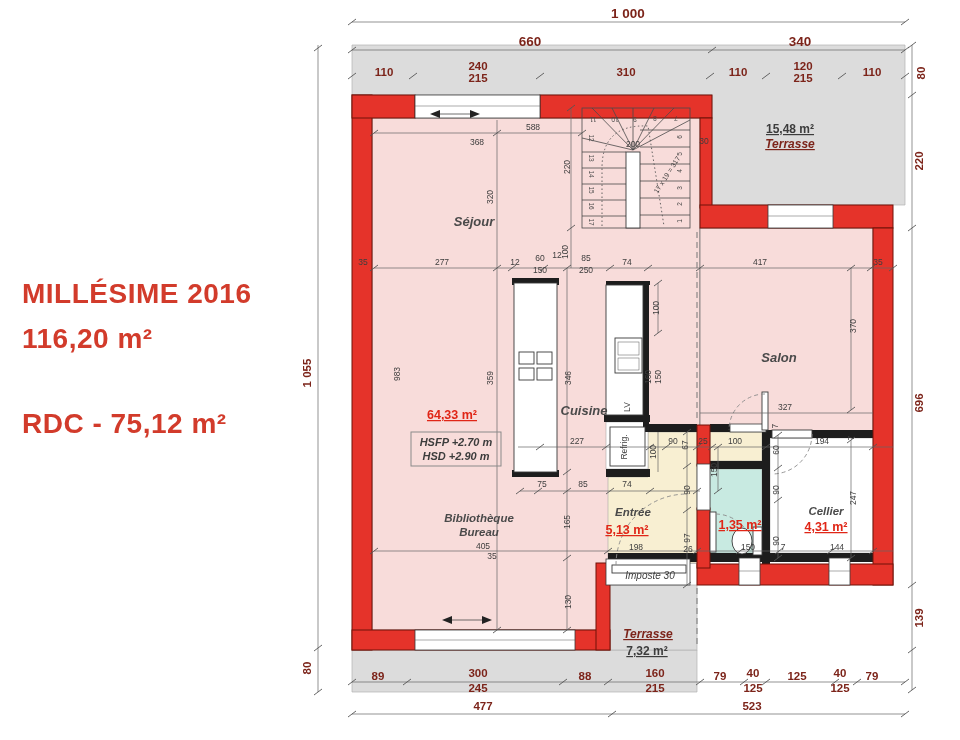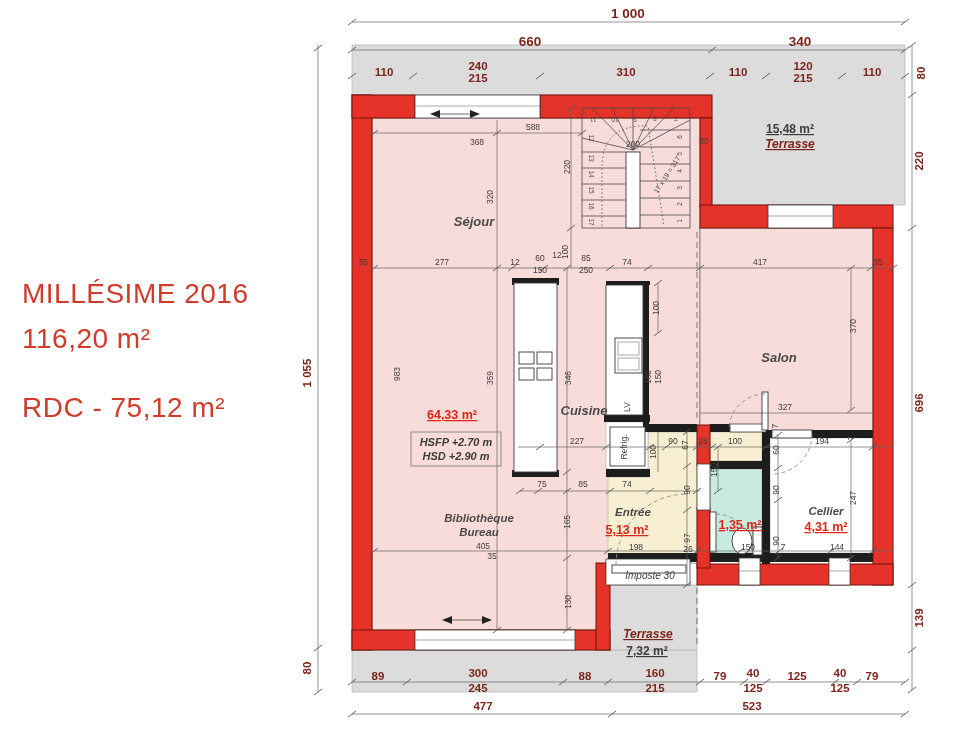--- a/index.html
+++ b/index.html
@@ -1,19 +1,19 @@
 <!DOCTYPE html>
 <html><head>
 <meta charset="utf-8">
 <style>
   html,body{margin:0;padding:0;background:#fff}
   .stage{position:relative;width:960px;height:740px;background:#fff;overflow:hidden;font-family:"Liberation Sans",sans-serif}
-  .title-block{position:absolute;left:22px;top:272px;color:#d23b2b;font-weight:normal;line-height:1.6;font-family:"Liberation Sans",sans-serif}
+  .title-block{position:absolute;left:22px;top:272px;color:#d23b2b;font-weight:bold;line-height:1.6;font-family:"Liberation Sans",sans-serif}
   .title-block .l1,.title-block .l2,.title-block .l3{font-size:28px;letter-spacing:.5px}
-  .title-block .l3{margin-top:24px}
+  .title-block .l3{margin-top:40px}
   svg{position:absolute;left:0;top:0}
   svg text{font-family:"Liberation Sans",sans-serif;text-anchor:middle}
   .dimS{font-size:8.5px;fill:#3e3e3e}
   .dimB{font-size:11.5px;font-weight:bold;fill:#7c241a}
   .dimXL{font-size:13.5px;font-weight:bold;fill:#7c241a}
   .room{font-size:13px;font-style:italic;font-weight:bold;fill:#4a4a4a}
   .roomS{font-size:11.5px;font-style:italic;font-weight:bold;fill:#4a4a4a}
   .red{font-size:12.5px;font-weight:bold;fill:#e02617;text-decoration:underline}
   .mar{font-size:12px;font-weight:bold;font-style:italic;fill:#7c241a;text-decoration:underline}
   .marA{font-size:12px;font-weight:bold;fill:#3c3c3c;text-decoration:underline}

